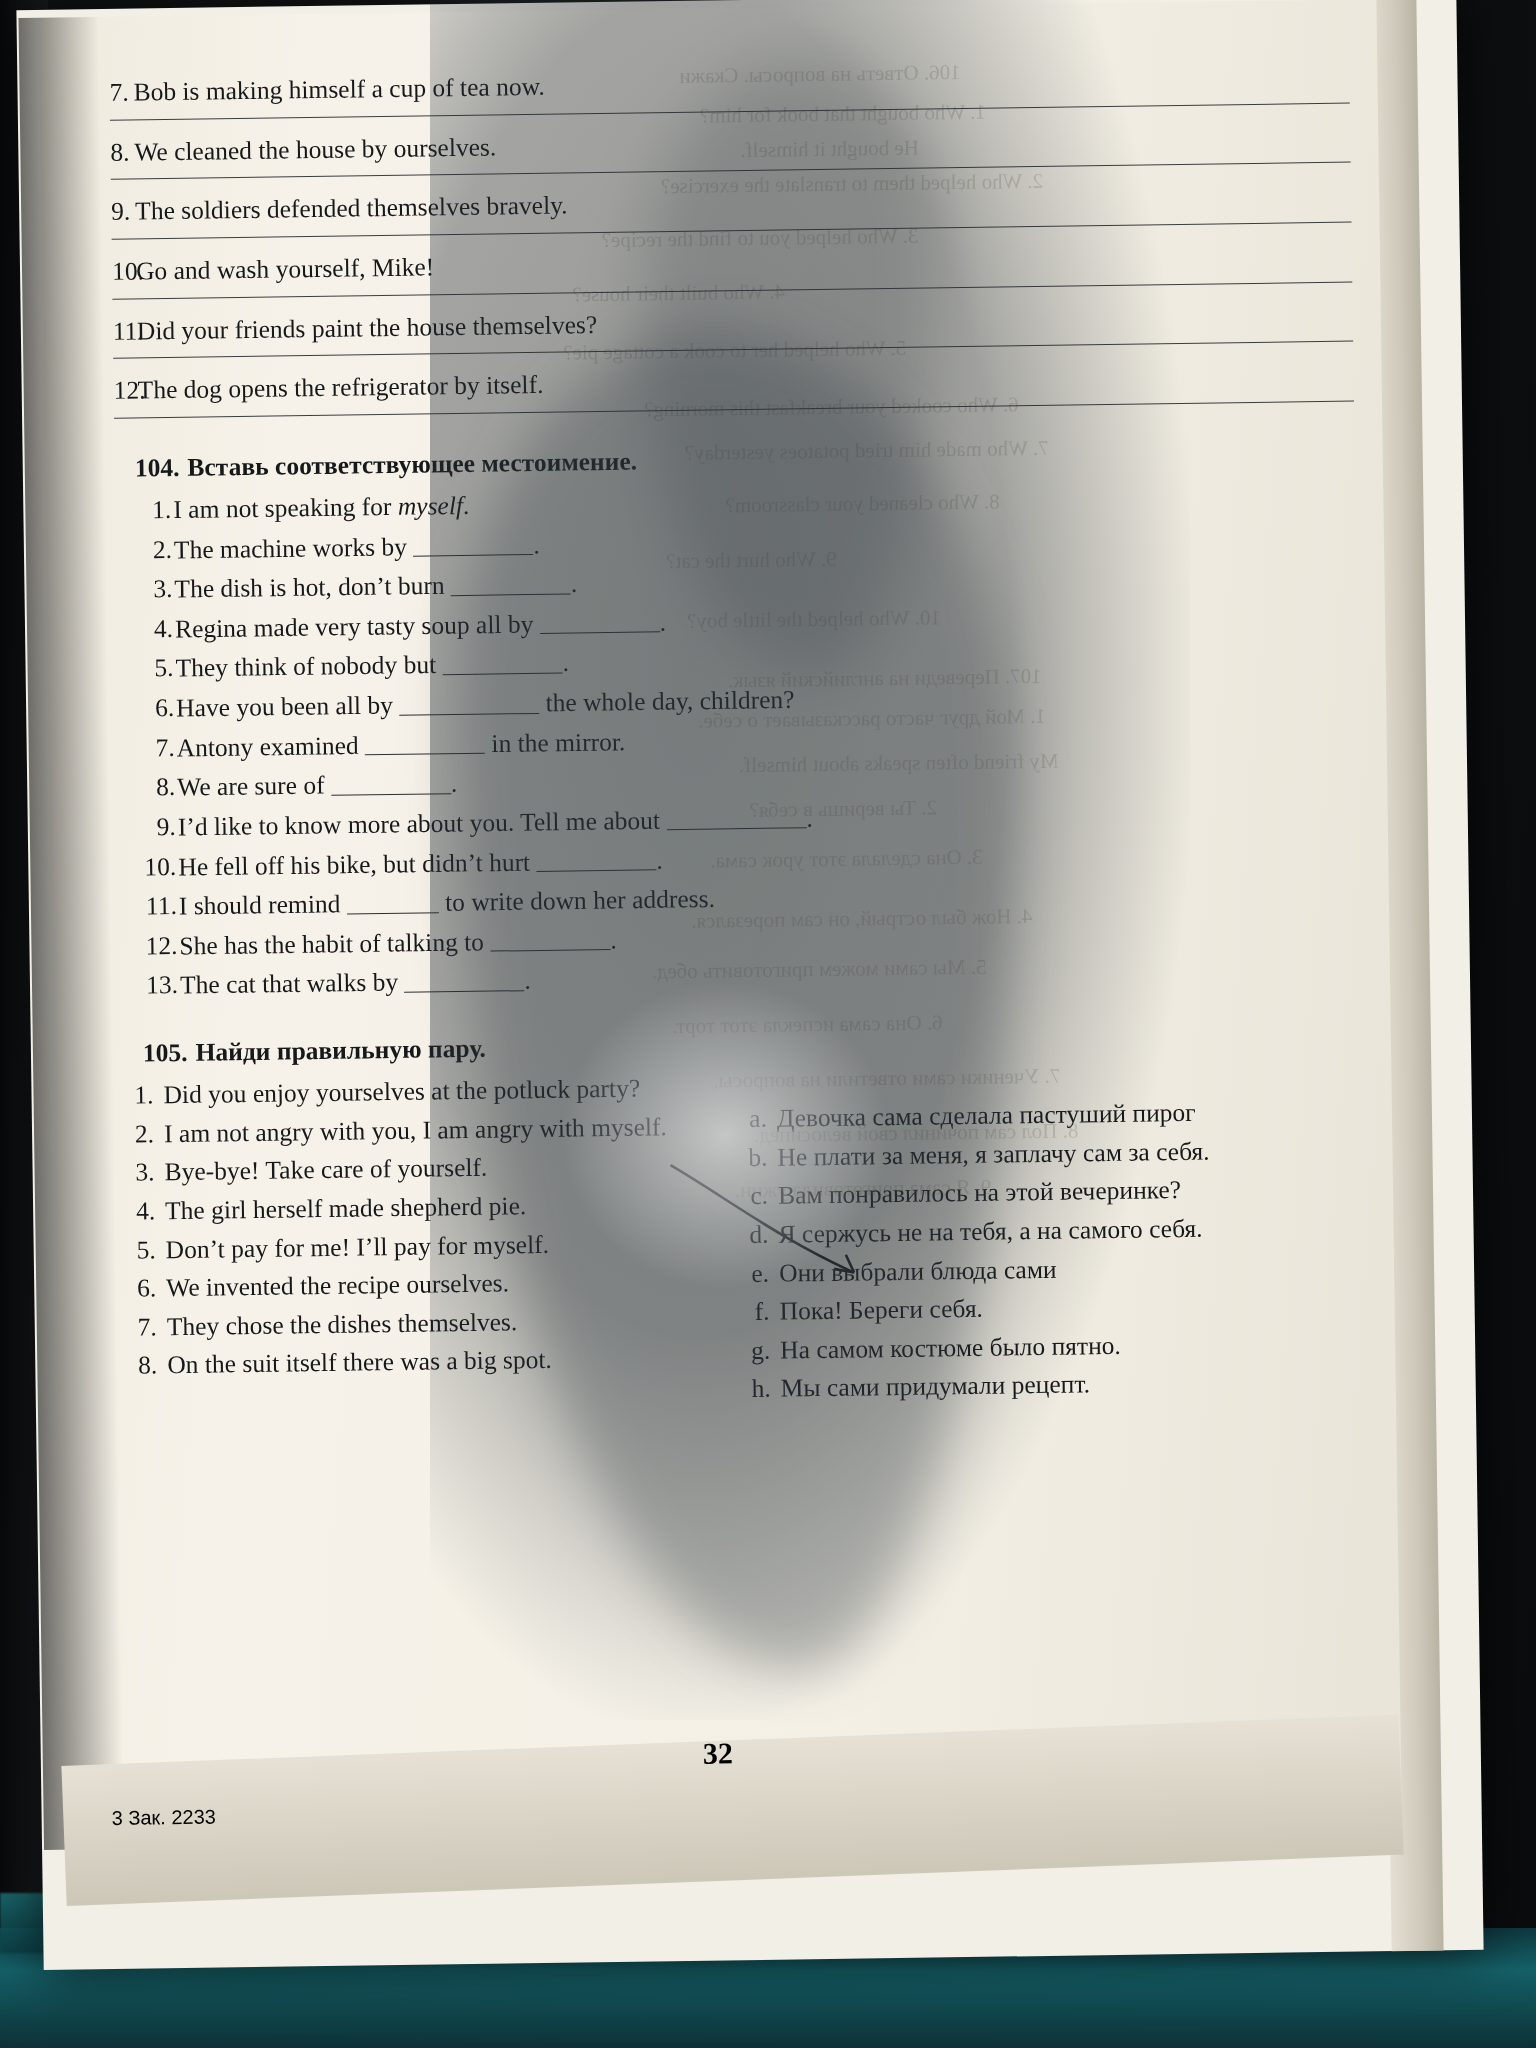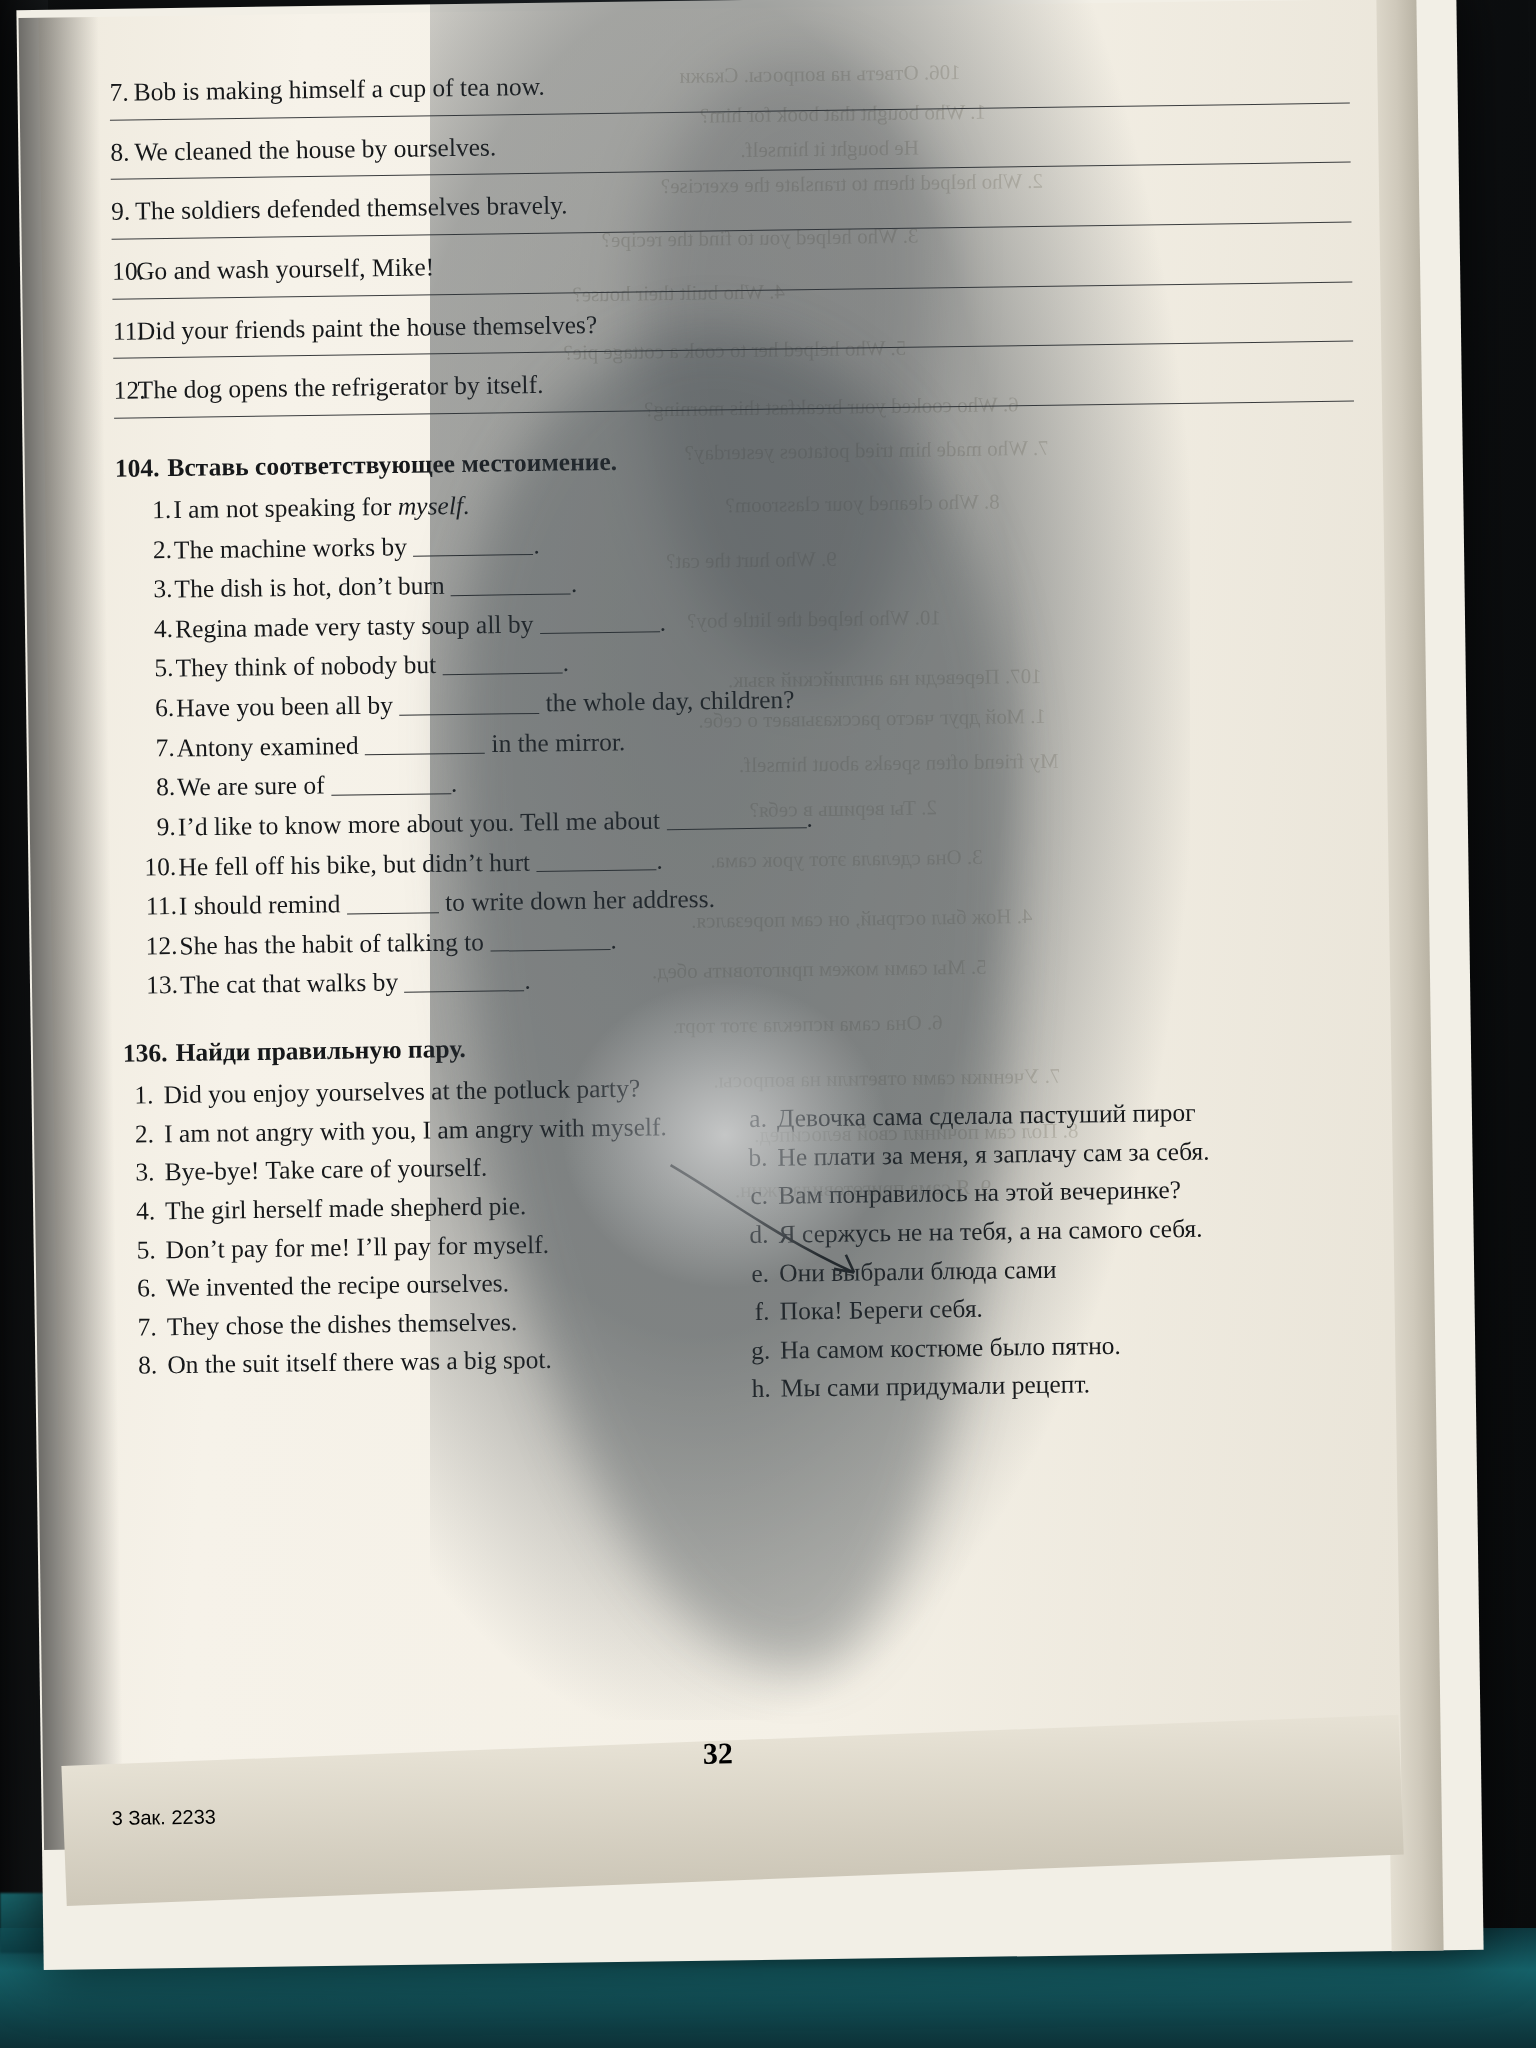--- a/index.html
+++ b/index.html
@@ -149,21 +149,21 @@
     border: 0;
     border-top: 1.6px solid #3a3c3e;
     margin: 8px 0 16px 0;
     width: 100%;
   }
   .task-head {
     font-weight: bold;
     margin: 34px 0 10px 0;
     font-size: 25.5px;
   }
-  .task-head .tno { margin-right: 8px; }
+  .task-head .tno { margin-right: 8px; margin-left: 20px; }
   ol.items {
     list-style: none;
     margin: 0;
     padding: 0 0 0 22px;
   }
   ol.items li {
     margin: 0 0 6.5px 0;
     position: relative;
     padding-left: 36px;
     font-size: 25.5px;
@@ -317,21 +317,21 @@
             <li><span class="n">7.</span><span>Antony examined </span><span class="blank"></span><span> in the mirror.</span></li>
             <li><span class="n">8.</span><span>We are sure of </span><span class="blank"></span><span>.</span></li>
             <li><span class="n">9.</span><span>I’d like to know more about you. Tell me about </span><span class="blank l"></span><span>.</span></li>
             <li><span class="n">10.</span><span>He fell off his bike, but didn’t hurt </span><span class="blank"></span><span>.</span></li>
             <li><span class="n">11.</span><span>I should remind </span><span class="blank s"></span><span> to write down her address.</span></li>
             <li><span class="n">12.</span><span>She has the habit of talking to </span><span class="blank"></span><span>.</span></li>
             <li><span class="n">13.</span><span>The cat that walks by </span><span class="blank"></span><span>.</span></li>
           </ol>
 
         <div class="task-head">
-          <span class="tno">136.</span><span>Найди правильную пару.</span>
+          <span class="tno">105.</span><span>Найди правильную пару.</span>
         </div>
         <div class="match">
           <div class="col-left">
             <div id="list-105-left">
                 <div class="ritem"><span class="n">1.</span><span>Did you enjoy yourselves at the potluck party?</span></div>
                 <div class="ritem"><span class="n">2.</span><span>I am not angry with you, I am angry with myself.</span></div>
                 <div class="ritem"><span class="n">3.</span><span>Bye-bye! Take care of yourself.</span></div>
                 <div class="ritem"><span class="n">4.</span><span>The girl herself made shepherd pie.</span></div>
                 <div class="ritem"><span class="n">5.</span><span>Don’t pay for me! I’ll pay for myself.</span></div>
                 <div class="ritem"><span class="n">6.</span><span>We invented the recipe ourselves.</span></div>

